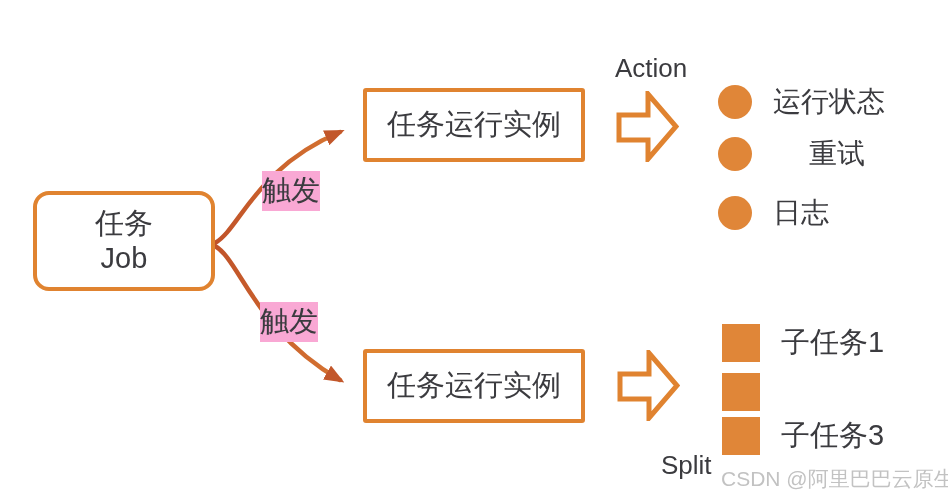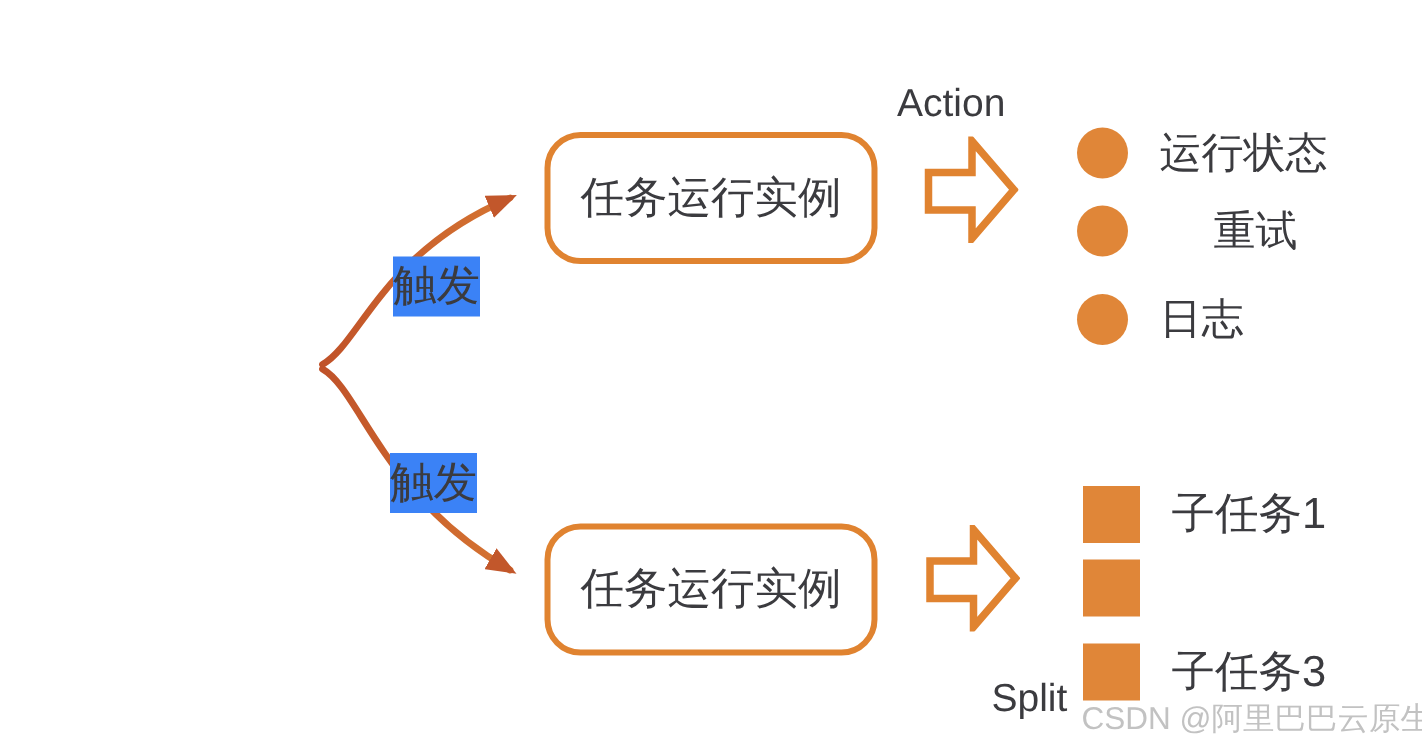--- a/index.html
+++ b/index.html
@@ -27,40 +27,40 @@
     display:flex;flex-direction:column;
     align-items:center;justify-content:center;
     color:var(--text);
   }
   .node-job{
     left:33px;top:191px;width:182px;height:100px;
     border-radius:16px;
     font-size:29px;line-height:35px;
   }
   .node-instance{
-    width:222px;height:88px;
-    border-radius:24px;
+    width:222px;height:74px;
+    border-radius:3px;
     font-size:29px;
   }
   .node-instance.top{left:363px;top:88px;}
   .node-instance.bottom{left:363px;top:349px;}
 
   .edge-label{
     position:absolute;
     font-size:29px;color:var(--text);
-    background:#3b82f6;
+    background:#f9a8d4;
     font-family:Liberation Serif, serif;
   }
   .edge-label.top{left:262px;top:171px;}
   .edge-label.bottom{left:260px;top:302px;}
 
   .arrow-label{
     position:absolute;font-size:26px;color:var(--text);
   }
-  .arrow-label.action{left:598px;top:53px;}
+  .arrow-label.action{left:615px;top:53px;}
   .arrow-label.split{left:613px;top:450px;margin-left:48px;}
 
   .block-arrow{position:absolute;width:63px;height:71px;}
   .block-arrow.action{left:616px;top:91px;}
   .block-arrow.split{left:617px;top:350px;}
 
   .list-item{
     position:absolute;
     display:flex;align-items:center;
     color:var(--text);
@@ -80,21 +80,21 @@
 
   .dot-item{left:718px;}
   .dot-item.i0{top:13px;}
   .dot-item.i1{top:83px;}
   .dot-item.i2{top:135px;gap:36px;}
   .dot-item.i3{top:194px;}
 
   .sq-item{left:722px;}
   .sq-item.i0{top:323px;}
   .sq-item.i1{top:373px;}
-  .sq-item.i2{top:428px;}
+  .sq-item.i2{top:416px;}
 
   .watermark{
     position:absolute;left:721px;top:465px;
     font-size:21px;color:var(--wm);
     white-space:nowrap;
   }
 </style>
 </head>
 <body>
 
@@ -107,20 +107,24 @@
         <stop offset="1" stop-color="#D97A33"></stop>
       </linearGradient>
       <marker id="ah" markerUnits="userSpaceOnUse" markerWidth="20" markerHeight="16" refX="15" refY="8" orient="auto">
         <path d="M0,0 L20,8 L0,16 Z" fill="#C2572B"></path>
       </marker>
     </defs>
     <path d="M215,243 C240,229 255,168 340,132" fill="none" stroke="url(#edgeGrad)" stroke-width="4.5" stroke-linecap="round" marker-end="url(#ah)"></path>
     <path d="M215,246 C240,260 255,331 340,380" fill="none" stroke="url(#edgeGrad)" stroke-width="4.5" stroke-linecap="round" marker-end="url(#ah)"></path>
   </svg>
 
+  <div class="node node-job">
+    <div>任务</div>
+    <div>Job</div>
+  </div>
 
   <div class="edge-label top">触发</div>
   <div class="edge-label bottom">触发</div>
 
   <div class="node node-instance top">
     <div>任务运行实例</div>
   </div>
   <div class="node node-instance bottom">
     <div>任务运行实例</div>
   </div>

